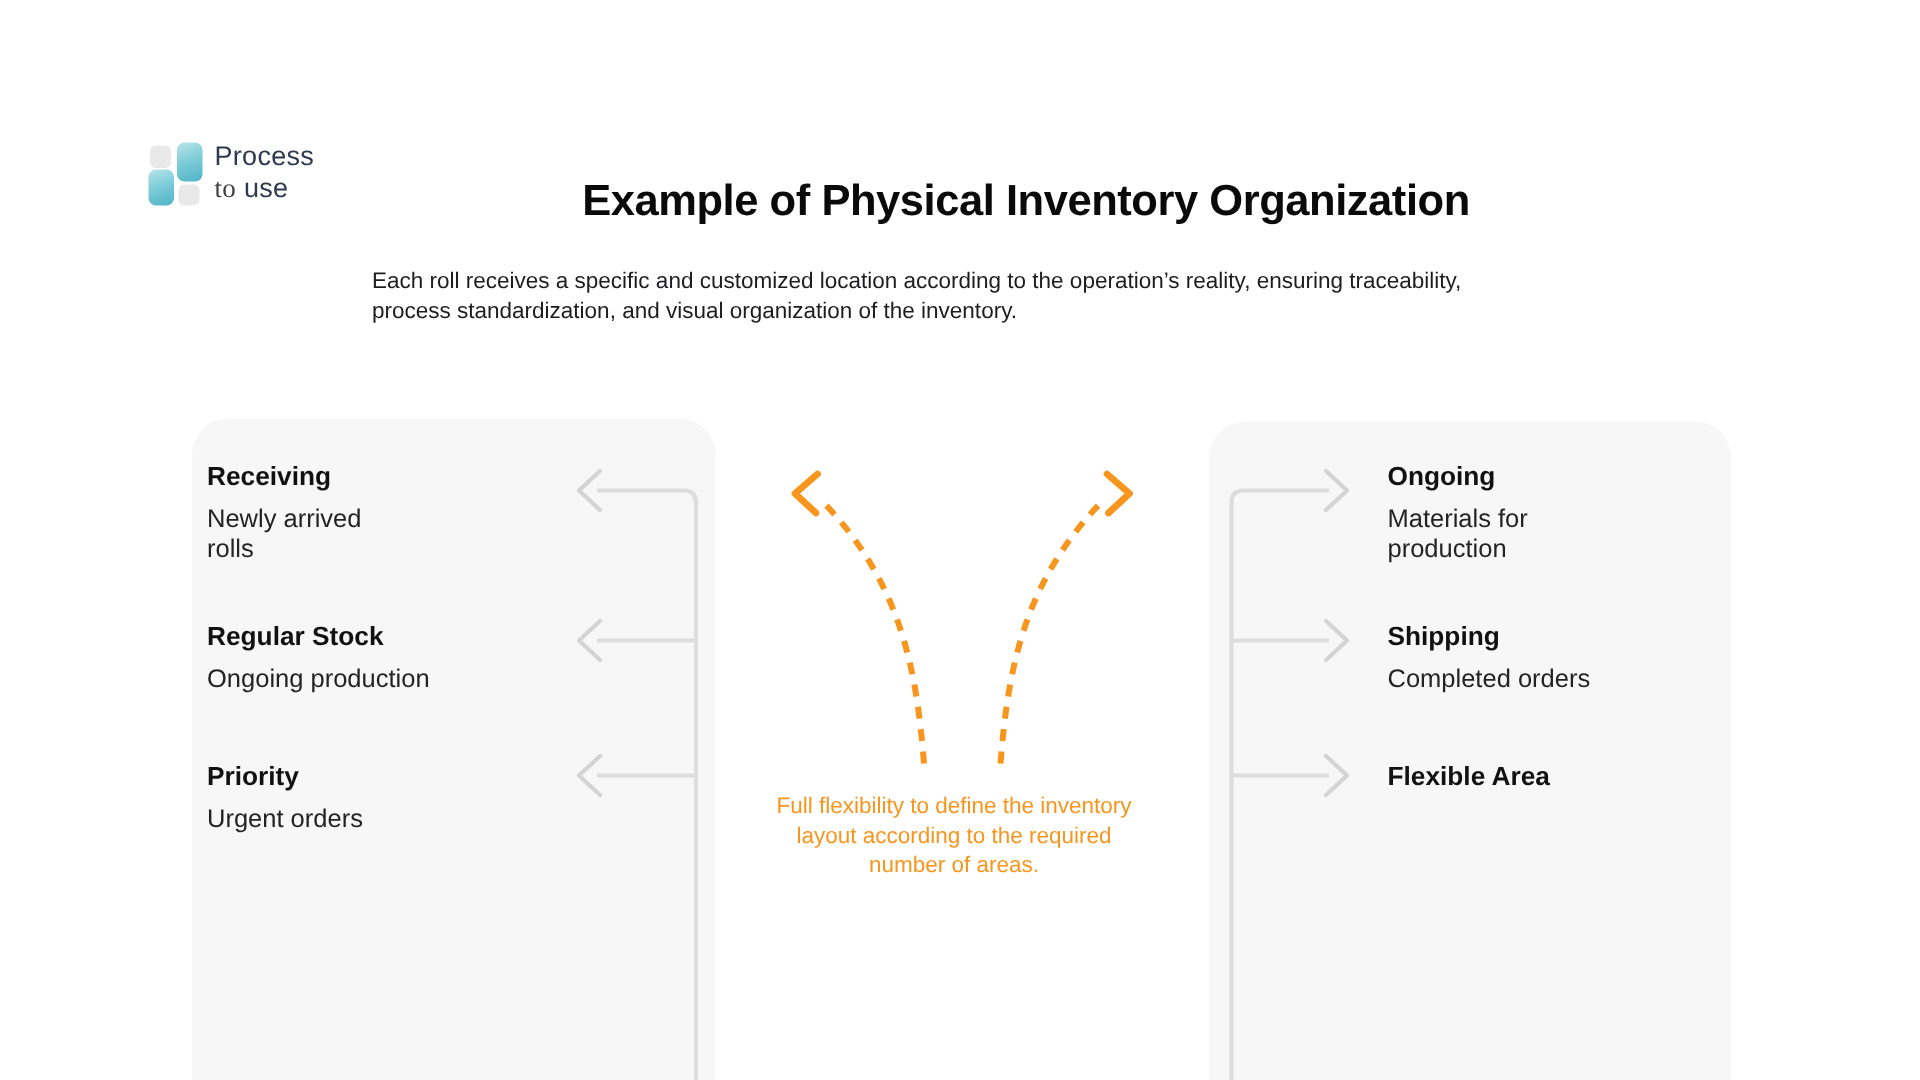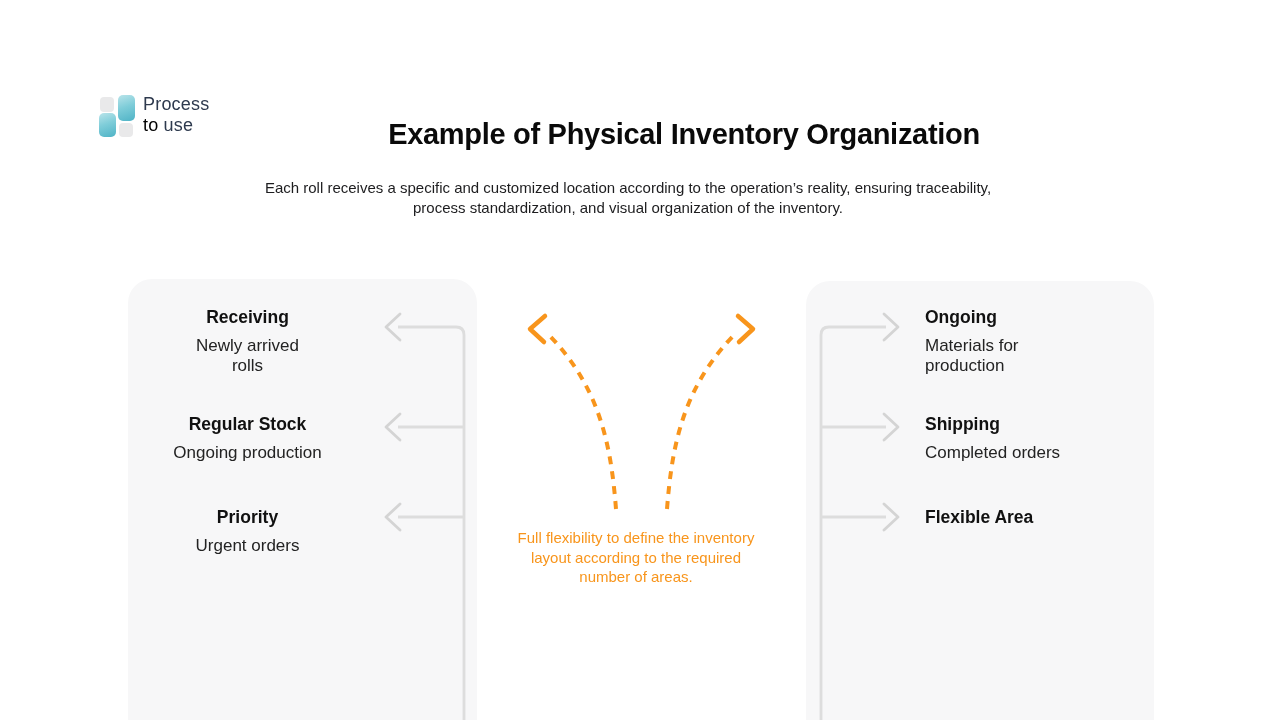--- a/index.html
+++ b/index.html
@@ -31,40 +31,40 @@
   }
   .logo-text {
     position: absolute;
     left: 44px;
     top: 0px;
     font-size: 18px;
     line-height: 21px;
     color: #2e3a4e;
     letter-spacing: 0.2px;
   }
-  .logo-accent { color: #000000; }
+  .logo-accent { color: #404040; font-family: Liberation Serif, serif; }
   
   .title {
     position: absolute;
     left: 0;
     top: 118px;
     width: 1280px;
     text-align: center;
     font-size: 29px;
     font-weight: bold;
     color: #0a0a0a;
     letter-spacing: -0.3px;
     padding-left: 44px;
   }
   .subtitle {
     position: absolute;
     left: 248px;
     top: 178px;
     width: 760px;
-    text-align: center;
+    text-align: left;
     font-size: 15px;
     line-height: 19.5px;
     color: #1d1d1f;
   }
   
   .panel {
     position: absolute;
     top: 279px;
     width: 349px;
     height: 470px;
@@ -81,21 +81,21 @@
     color: #111111;
     line-height: 20px;
   }
   .zone-desc {
     margin-top: 9px;
     font-size: 17px;
     line-height: 20px;
     color: #232323;
     white-space: pre-line;
   }
-  .zone-l { left: 138px; width: 219px; text-align: center; }
+  .zone-l { left: 138px; width: 219px; text-align: left; }
   .zone-r { left: 925px; width: 225px; text-align: left; }
   .z1 { top: 307px; }
   .z2 { top: 414px; }
   .z3 { top: 507px; }
   
   .center-note {
     position: absolute;
     left: 480px;
     top: 528px;
     width: 312px;

